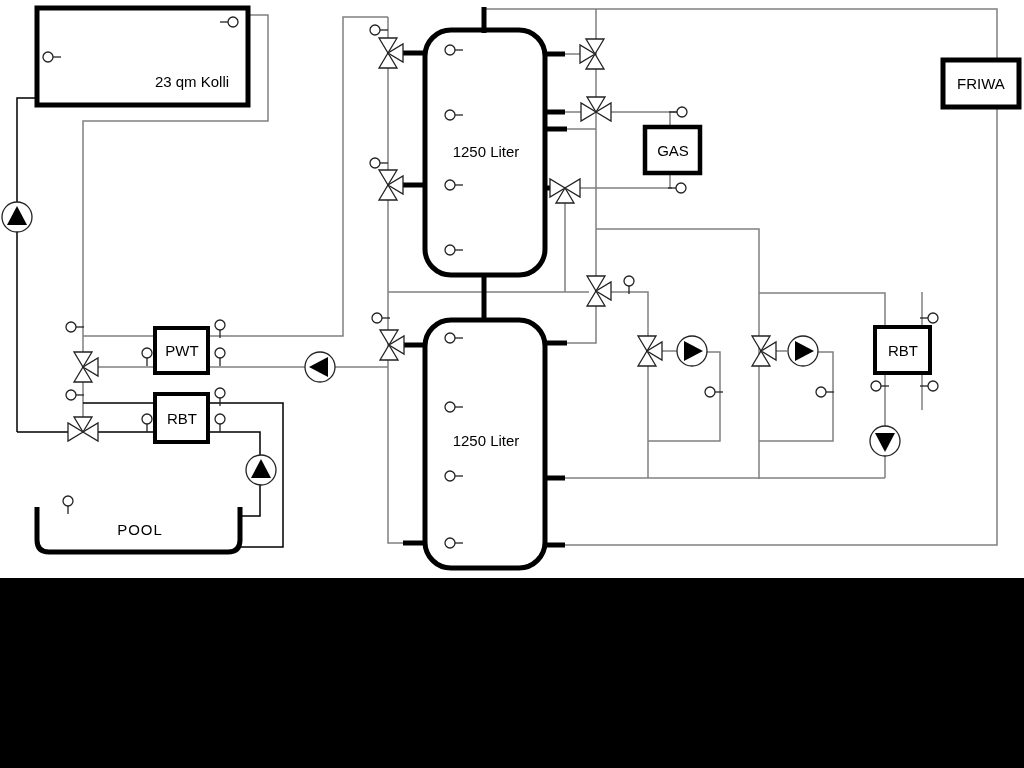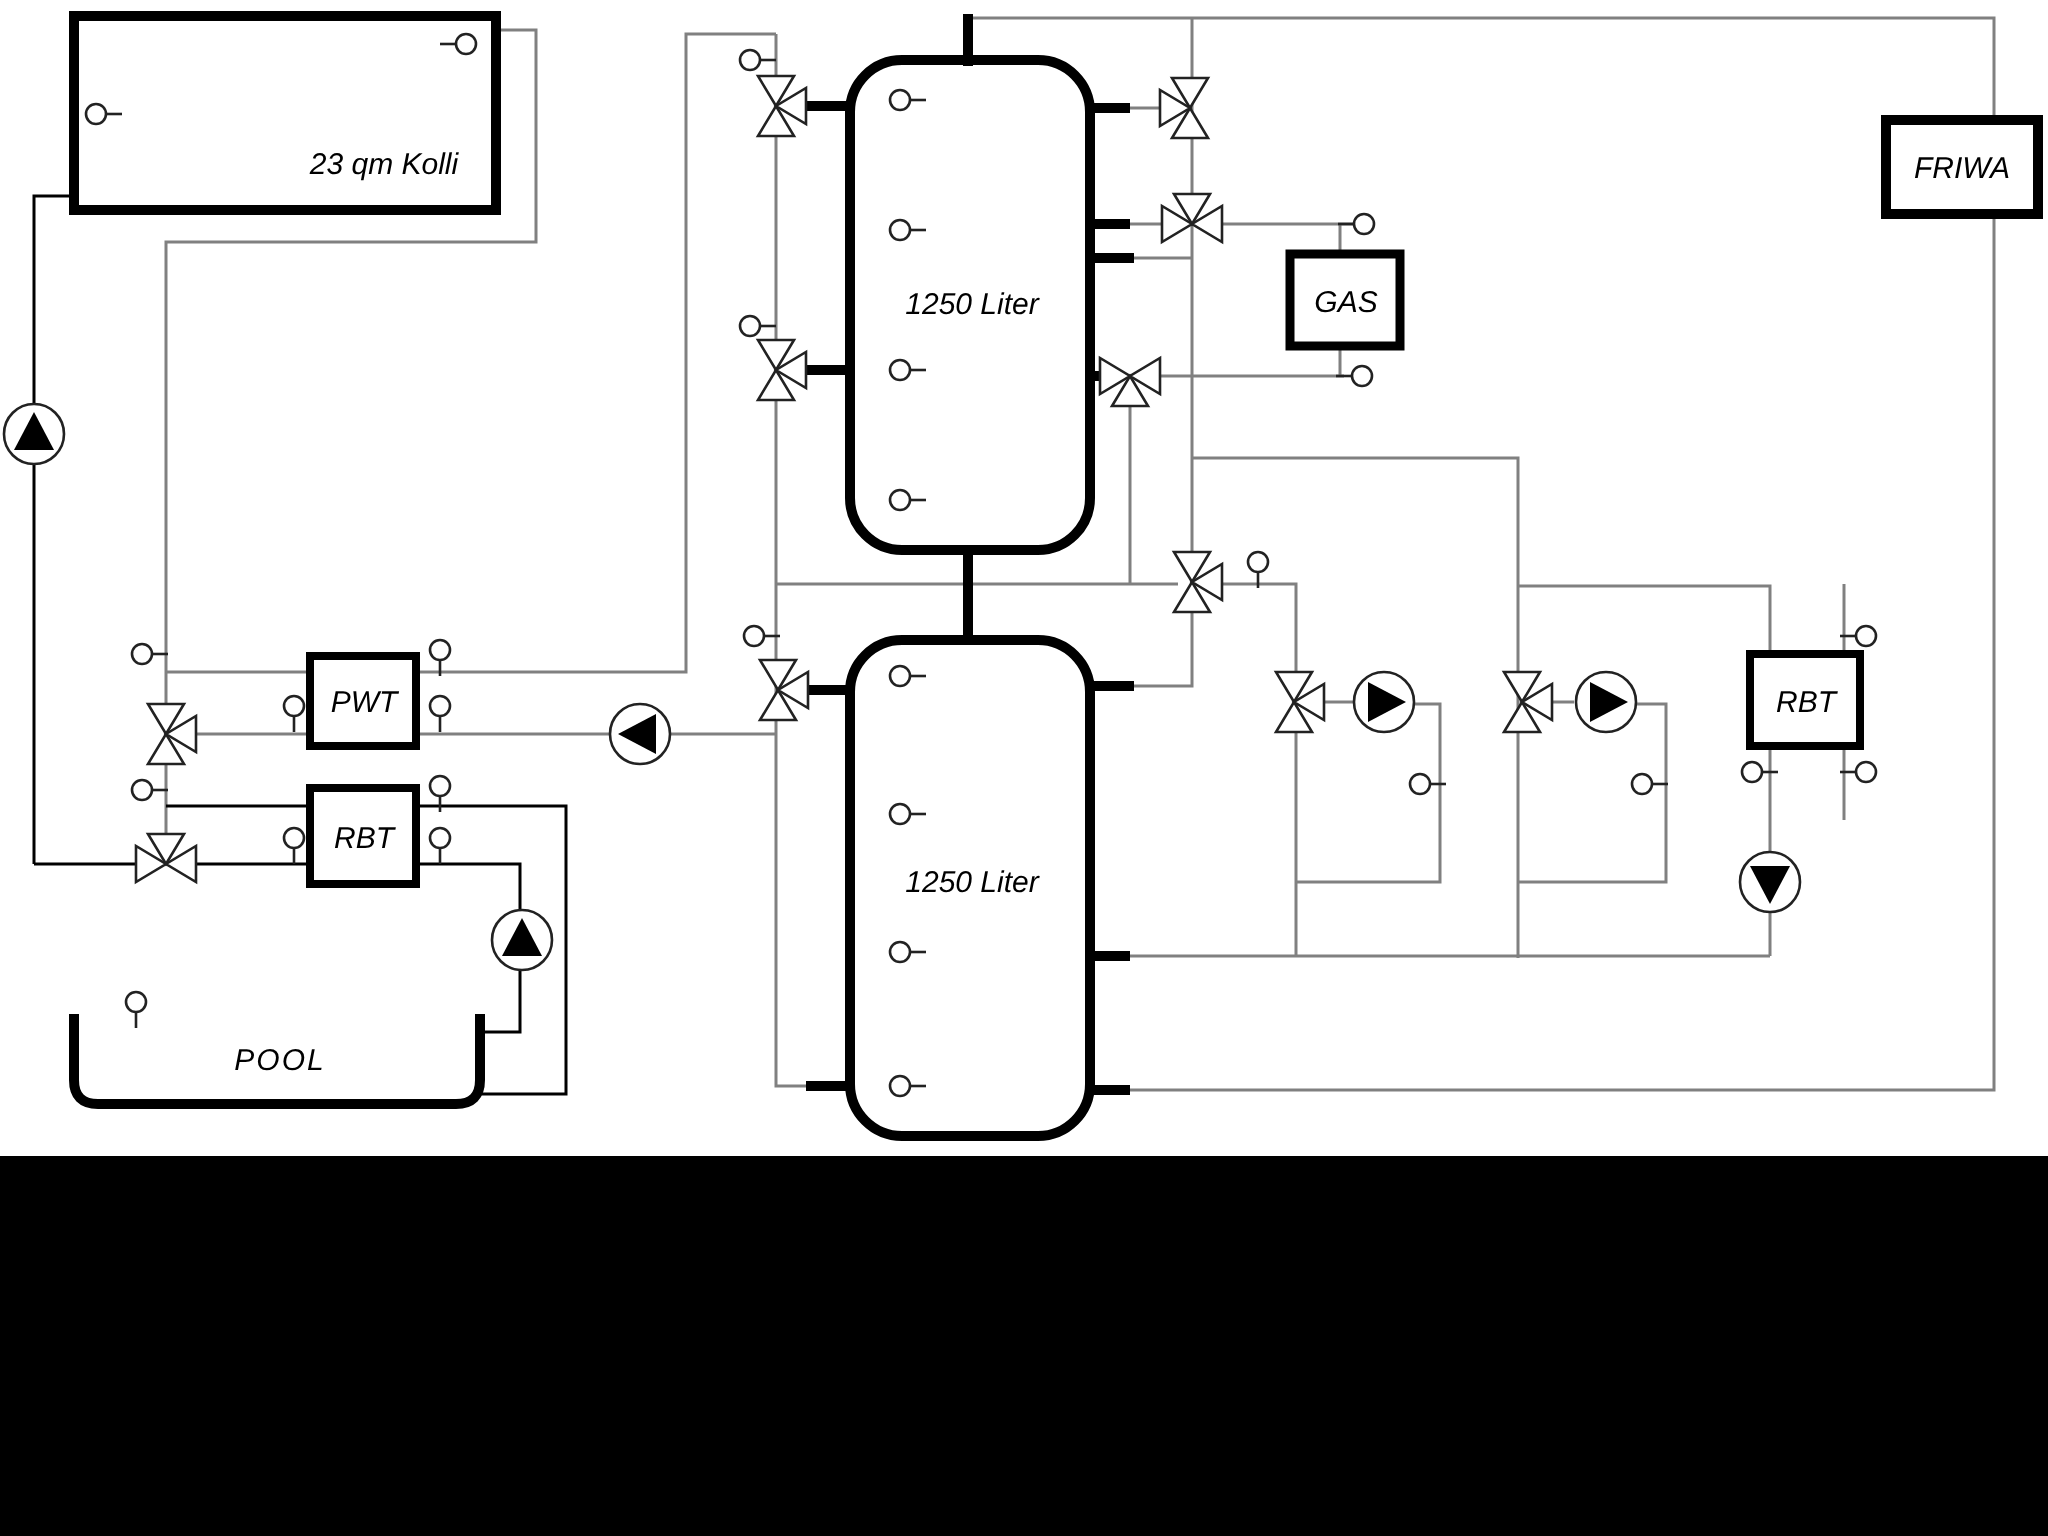--- a/index.html
+++ b/index.html
@@ -1,16 +1,16 @@
 <!DOCTYPE html>
 <html><head>
 <meta charset="utf-8">
 <style>
   html,body{margin:0;padding:0;background:#ffffff;}
-  .stage{position:relative;width:1024px;height:768px;background:#ffffff;overflow:hidden;font-style:italic;}
+  .stage{position:relative;width:1024px;height:768px;background:#ffffff;overflow:hidden;}
   svg{display:block;}
   text{font-family:"Liberation Sans","DejaVu Sans",sans-serif;font-size:15px;fill:#000;}
   .pipe-gray{stroke:#808080;stroke-width:1.5;fill:none;}
   .pipe-black{stroke:#000000;stroke-width:1.5;fill:none;}
   .stub{stroke:#000000;stroke-width:5;fill:none;}
   .box{fill:#ffffff;stroke:#000000;}
   .comp{stroke:#222222;stroke-width:1.3;fill:#ffffff;}
   .comp-fill{fill:#000000;stroke:none;}
 </style>
 </head>

